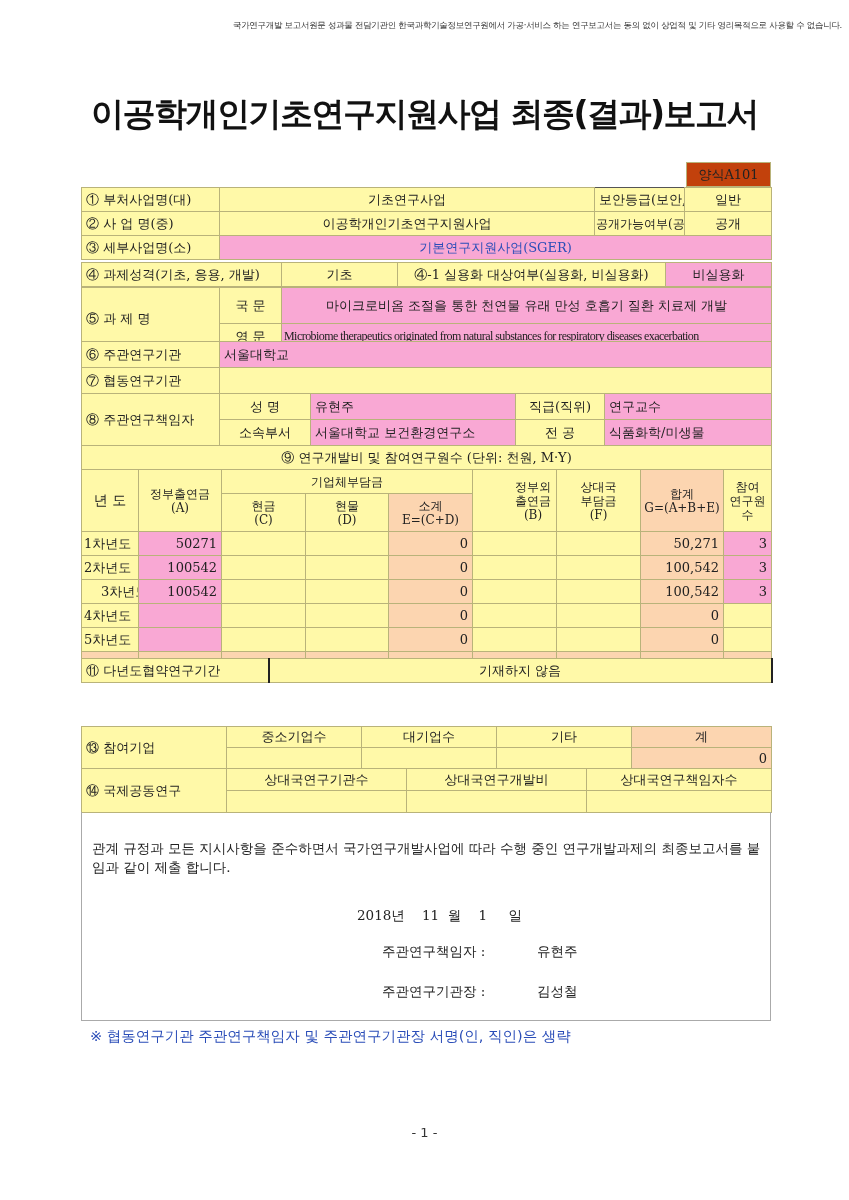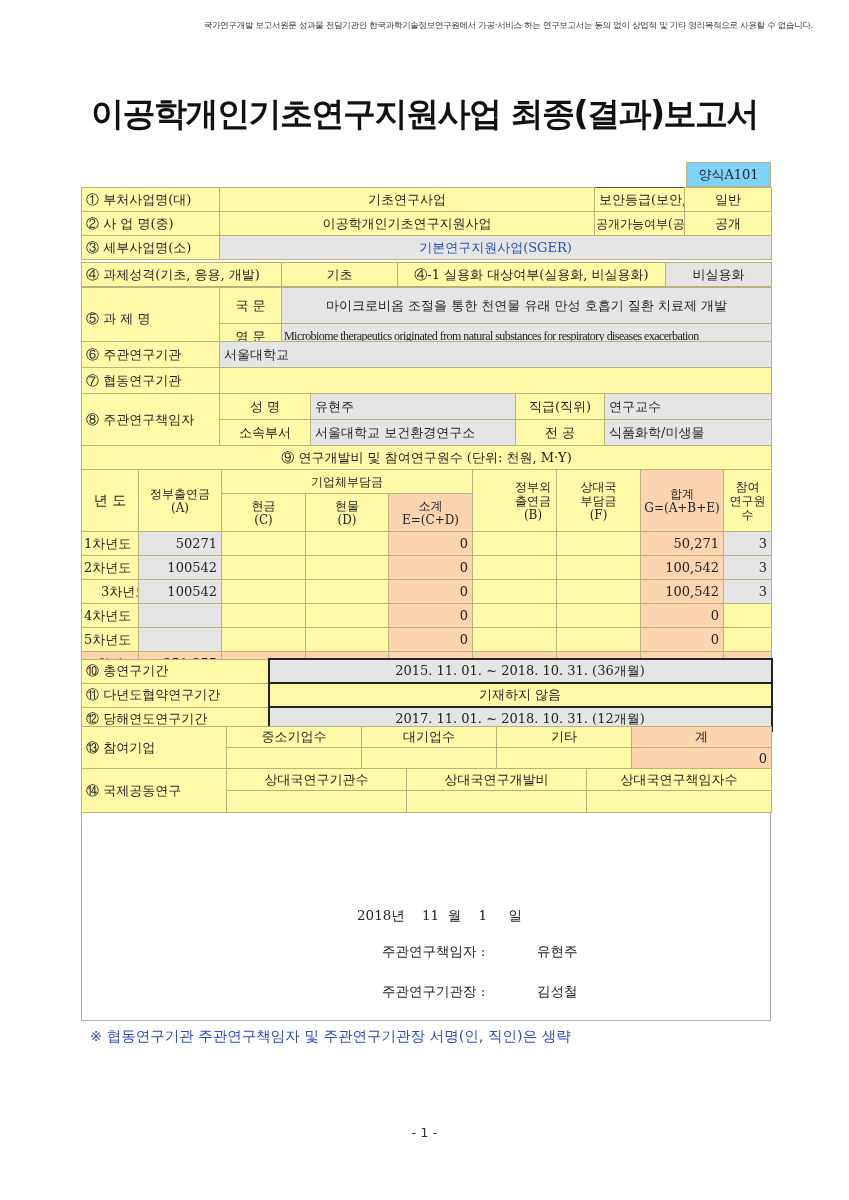--- a/index.html
+++ b/index.html
@@ -1,24 +1,24 @@
 <!DOCTYPE html>
 <html><head>
 <meta charset="utf-8">
 <style>
   * { box-sizing: border-box; margin: 0; padding: 0; }
   html, body { width: 849px; height: 1200px; background: #ffffff; }
   body { position: relative; font-family: "DejaVu Serif", "Liberation Serif", serif; color: #222; overflow: hidden; }
-  .notice { position: absolute; top: 20px; right: 36px; font-family: "DejaVu Sans", sans-serif; font-size: 8.5px; color: #333; letter-spacing: -0.3px; }
+  .notice { position: absolute; top: 20px; right: 7px; font-family: "DejaVu Sans", sans-serif; font-size: 8.5px; color: #333; letter-spacing: -0.3px; }
   .title { position: absolute; top: 92px; left: 0; width: 849px; text-align: center; font-family: "DejaVu Sans", sans-serif; font-weight: bold; font-size: 33px; letter-spacing: -1.5px; color: #111; }
-  .form-code { position: absolute; left: 686px; top: 162px; width: 85px; height: 25px; background: #7dd3fc; border: 1px solid #b9b37a; font-size: 13px; text-align: center; line-height: 24px; }
+  .form-code { position: absolute; left: 686px; top: 162px; width: 85px; height: 25px; background: #c2410c; border: 1px solid #b9b37a; font-size: 13px; text-align: center; line-height: 24px; }
   table { border-collapse: collapse; table-layout: fixed; position: absolute; left: 81px; width: 690px; font-size: 13px; }
   td { border: 1px solid #b9b37a; height: 24px; padding: 0 4px; white-space: nowrap; overflow: hidden; vertical-align: middle; }
   .y { background: #fff9a8; }
-  .w { background: #e5e5e5; margin-left: 12px; }
+  .w { background: #f9a8d4; margin-left: 12px; }
   .o { background: #fcd5b0; }
   .c { text-align: center; }
   .r { text-align: right; }
   .blue { color: #2a4db8; }
   .thick { border: 2px solid #222 !important; }
   .small { font-size: 12px; line-height: 14px; }
   .en { font-family: "Liberation Serif", serif; font-size: 12px; letter-spacing: -0.55px; padding: 0 2px; }
   .pledge { position: absolute; left: 81px; top: 812px; width: 690px; height: 209px; border: 1px solid #aaa; border-top: none; }
   .pledge-text { position: absolute; left: 10px; top: 27px; font-size: 13.5px; line-height: 19px; width: 670px; }
   .sig-date { position: absolute; top: 95px; left: 275px; font-size: 13.5px; }
@@ -257,31 +257,23 @@
   </tr>
 </tbody>
   </table>
 
 <table style="top:658px;">
   <colgroup>
     <col style="width:187px">
       <col style="width:503px">
   </colgroup>
   <tbody>
-      <tr>
-    <td class="y">⑩ 총연구기간</td>
-    <td class="w c thick">2015. 11. 01. ~ 2018. 10. 31. (36개월)</td>
-  </tr>
   <tr>
     <td class="y">⑪ 다년도협약연구기간</td>
     <td class="y c" style="border-left:2px solid #222;border-right:2px solid #222;">기재하지 않음</td>
-  </tr>
-  <tr>
-    <td class="y">⑫ 당해연도연구기간</td>
-    <td class="w c thick">2017. 11. 01. ~ 2018. 10. 31. (12개월)</td>
   </tr>
 </tbody>
   </table>
 
 <table style="top:726px;">
   <colgroup>
     <col style="width:145px">
       <col style="width:135px">
       <col style="width:135px">
       <col style="width:135px">
@@ -320,20 +312,21 @@
   </tr>
   <tr>
     <td class="y" style="height:22px;"></td>
     <td class="y" style="height:22px;"></td>
     <td class="y" style="height:22px;"></td>
   </tr>
 </tbody>
   </table>
 
 <div class="pledge">
+  <div class="pledge-text">관계 규정과 모든 지시사항을 준수하면서 국가연구개발사업에 따라 수행 중인 연구개발과제의 최종보고서를 붙임과 같이 제출 합니다.</div>
   <div class="sig-date" style="white-space:pre;">2018년    11  월    1     일</div>
   <div class="sig-row" style="top:131px;">주관연구책임자 :</div>
   <div class="sig-name" style="top:131px;">유현주</div>
   <div class="sig-row" style="top:171px;">주관연구기관장 :</div>
   <div class="sig-name" style="top:171px;">김성철</div>
 </div>
 
 <div class="footnote">※ 협동연구기관 주관연구책임자 및 주관연구기관장 서명(인, 직인)은 생략</div>
 <div class="page-num">- 1 -</div>
 

